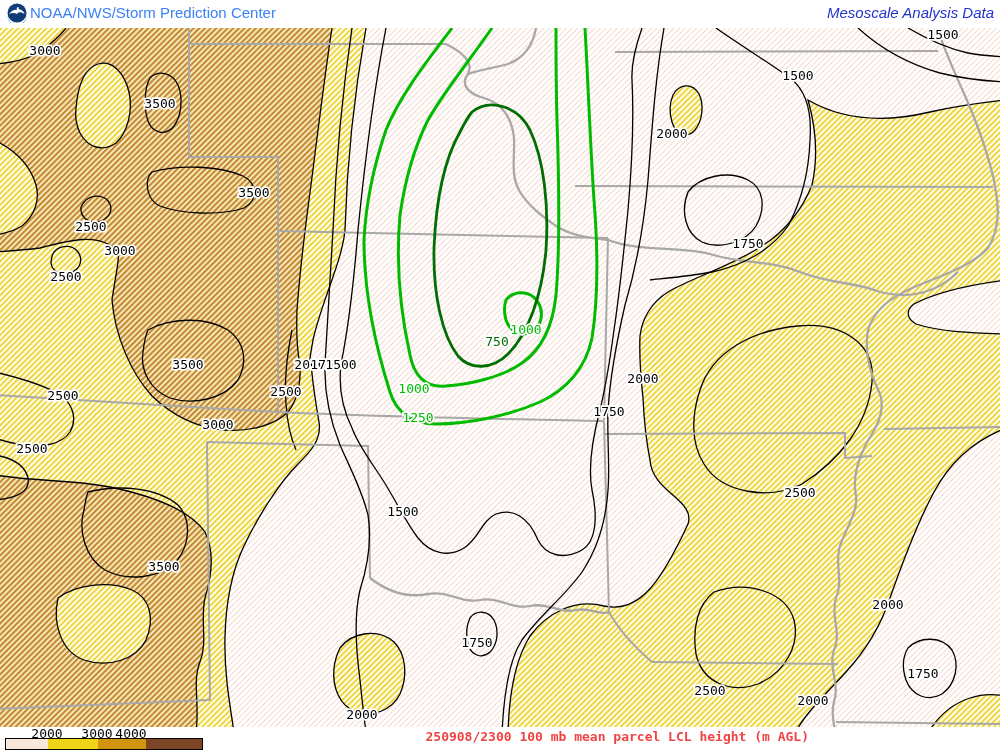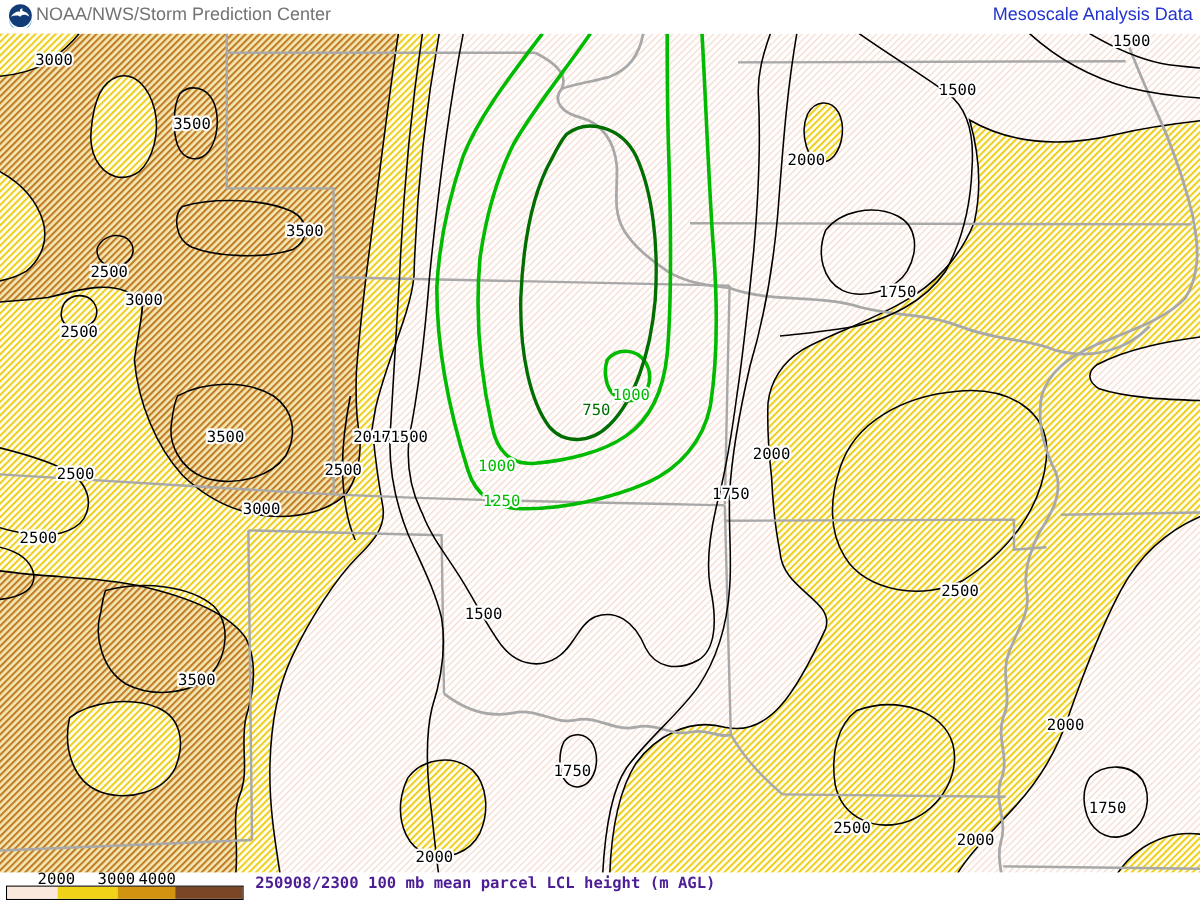--- a/index.html
+++ b/index.html
@@ -1,28 +1,28 @@
 <!DOCTYPE html>
 <html><head>
 <meta charset="utf-8">
 <style>
   html,body{margin:0;padding:0;background:#ffffff;}
   body{width:1000px;height:750px;position:relative;overflow:hidden;
        font-family:"Liberation Sans", sans-serif;}
   #header{position:absolute;left:0;top:0;width:1000px;height:28px;background:#ffffff;}
-  #hdr-left{position:absolute;left:30px;top:4px;font-size:15px;color:#737373;}
-  #hdr-right{position:absolute;right:6px;top:4px;font-size:15px;color:#2233cc;}
+  #hdr-left{position:absolute;left:30px;top:4px;font-size:15px;color:#3b82f6;}
+  #hdr-right{position:absolute;right:6px;top:4px;font-size:15px;color:#2233cc;font-style:italic;}
   #noaa-logo{position:absolute;left:7px;top:3px;}
   #mapwrap{position:absolute;left:0;top:28px;width:1000px;height:700px;overflow:hidden;}
   #footer{position:absolute;left:0;top:727px;width:1000px;height:23px;background:#ffffff;}
   #cbar{position:absolute;left:5px;top:11px;width:196px;height:10px;border:1px solid #000;display:flex;}
   .cseg{height:100%;}
   .ctick{position:absolute;top:-1px;font:13px "DejaVu Sans Mono", monospace;color:#000;transform:translateX(-50%);}
-  #maptitle{position:absolute;left:0;top:2px;width:809px;text-align:center;
-            font:bold 13px "DejaVu Sans Mono", monospace;color:#4c1d95;}
+  #maptitle{position:absolute;left:0;top:2px;width:809px;text-align:right;
+            font:bold 13px "DejaVu Sans Mono", monospace;color:#ef4444;}
   svg text.clabel{font-family:"DejaVu Sans Mono", monospace;font-size:13px;
                   paint-order:stroke;stroke:#ffffff;stroke-width:3.5px;text-anchor:middle;}
 </style>
 </head>
 <body>
 
 <div id="header">
   <svg id="noaa-logo" width="20" height="20" viewBox="0 0 20 20">
     <circle cx="10" cy="10" r="9.5" fill="#123c78"></circle>
     <path d="M0.5,12 A9.5,9.5 0 0,0 19.5,12 L19.5,13 A9.5,9.5 0 0,1 0.5,13 Z" fill="#49a8d8"></path>

